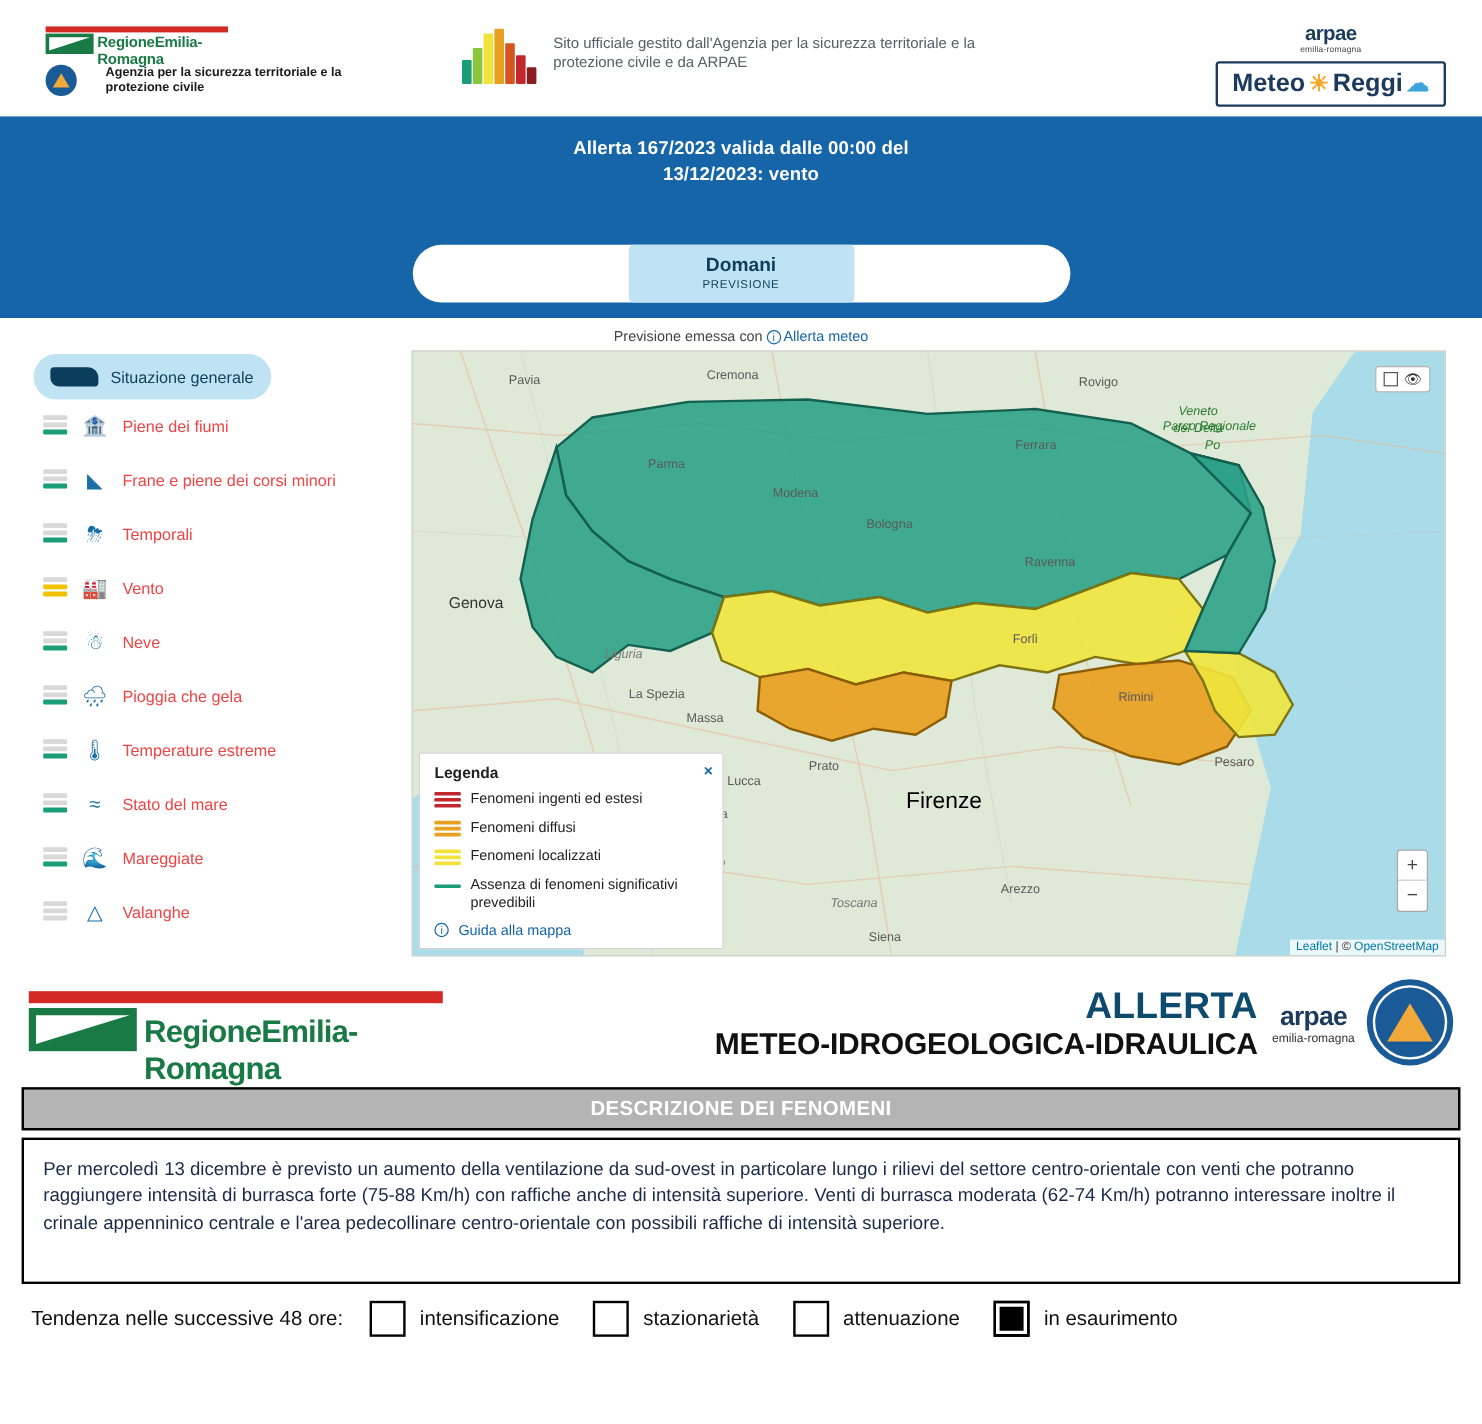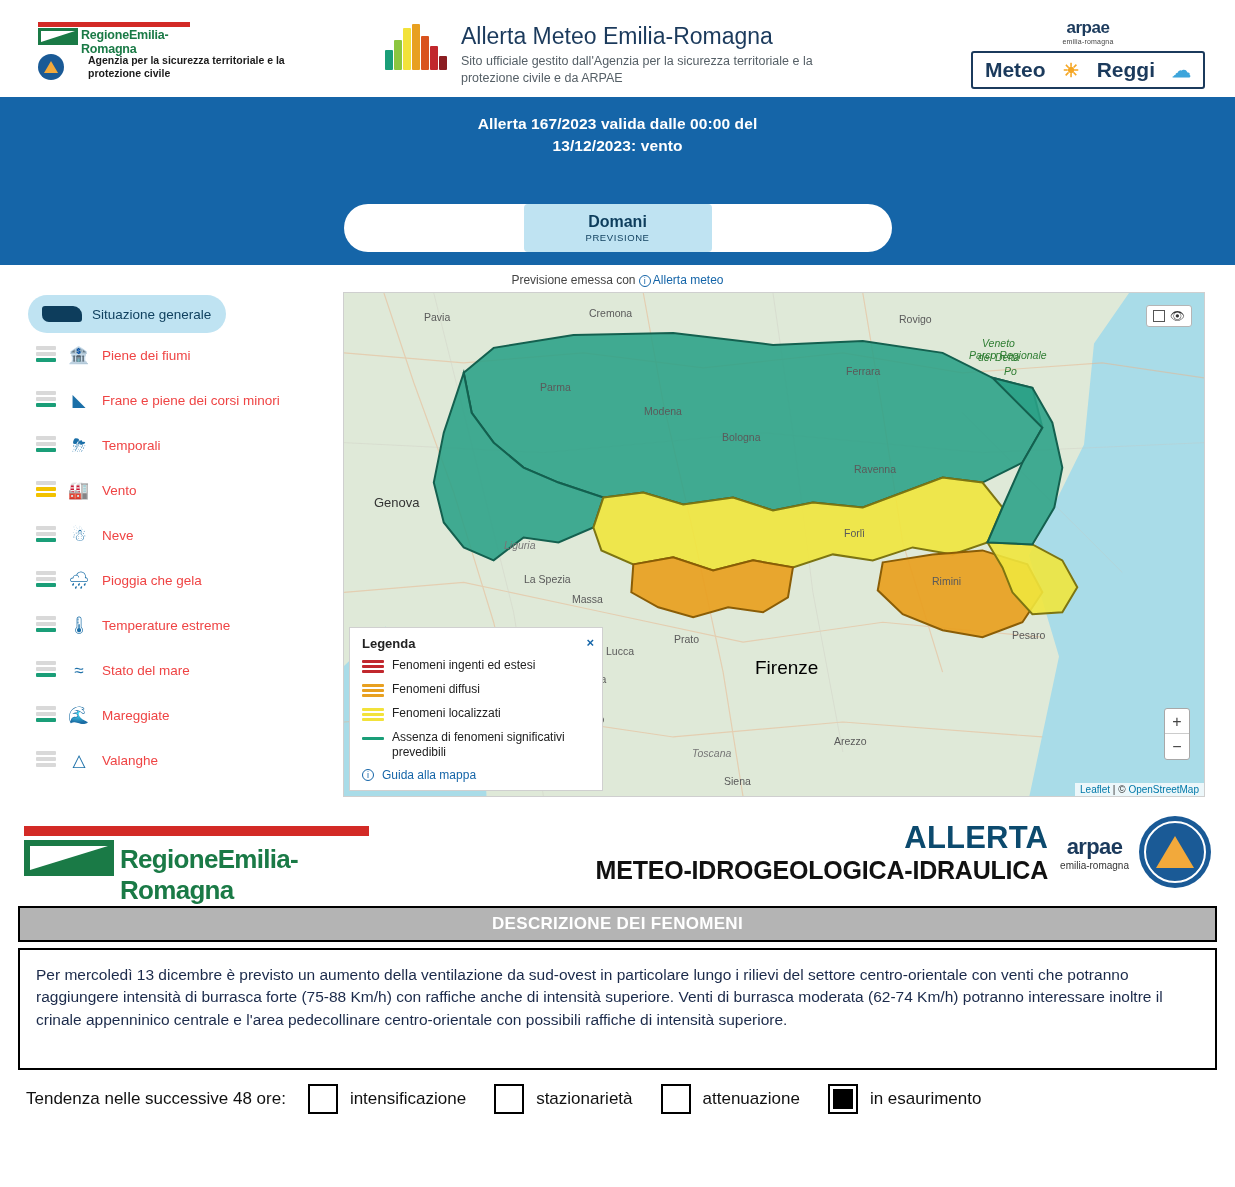--- a/index.html
+++ b/index.html
@@ -54,21 +54,21 @@
   .bars-logo i { position: absolute; bottom: 0; width: 8px; border-radius: 1px; display: block; }
   .title-main { font-size: 23px; color: #1b3a5c; font-weight: normal; margin: 0; line-height: 1.1; }
   .title-sub { font-size: 12.5px; color: #555f66; line-height: 1.3; margin-top: 4px; max-width: 390px; }
 
   .arpae-top { position: absolute; right: 30px; top: 18px; text-align: center; }
   .arpae-word { font-size: 17px; font-weight: bold; color: #1b3a5c; letter-spacing: -0.5px; }
   .arpae-sub { font-size: 7px; color: #444; letter-spacing: 0.2px; }
   .meteoreggi {
     margin-top: 6px; border: 2px solid #1b3a5c; border-radius: 3px;
     padding: 5px 12px; background: #fff; font-size: 21px; font-weight: bold; color: #1b3a5c;
-    display: flex; align-items: center; gap: 17px; justify-content: space-between;
+    display: flex; align-items: center; gap: 3px; justify-content: space-between;
   }
   .sun-icon { color: #f5a623; font-size: 19px; }
   .cloud-icon { color: #3da5db; font-size: 19px; }
 
   
   .banner {
     background: #1565a8;
     height: 168px;
     position: relative;
     text-align: center;
@@ -253,21 +253,20 @@
       <div class="bars-logo">
         <i style="left:0;height:20px;background:#1a9e78;"></i>
         <i style="left:9px;height:30px;background:#8cc63f;"></i>
         <i style="left:18px;height:42px;background:#f2e23a;"></i>
         <i style="left:27px;height:46px;background:#e8a020;"></i>
         <i style="left:36px;height:34px;background:#d9531e;"></i>
         <i style="left:45px;height:24px;background:#c1272d;"></i>
         <i style="left:54px;height:14px;background:#8b1d22;"></i>
       </div>
       <div>
-        <div class="title-main">Allerta Meteo Emilia-Romagna</div>
         <div class="title-sub">Sito ufficiale gestito dall'Agenzia per la sicurezza territoriale e la protezione civile e da ARPAE</div>
       </div>
     </div>
 
     <div class="arpae-top">
       <div class="arpae-word">arpae</div>
       <div class="arpae-sub">emilia-romagna</div>
       <div class="meteoreggi">
         <span>Meteo</span>
         <span class="sun-icon">☀</span>

